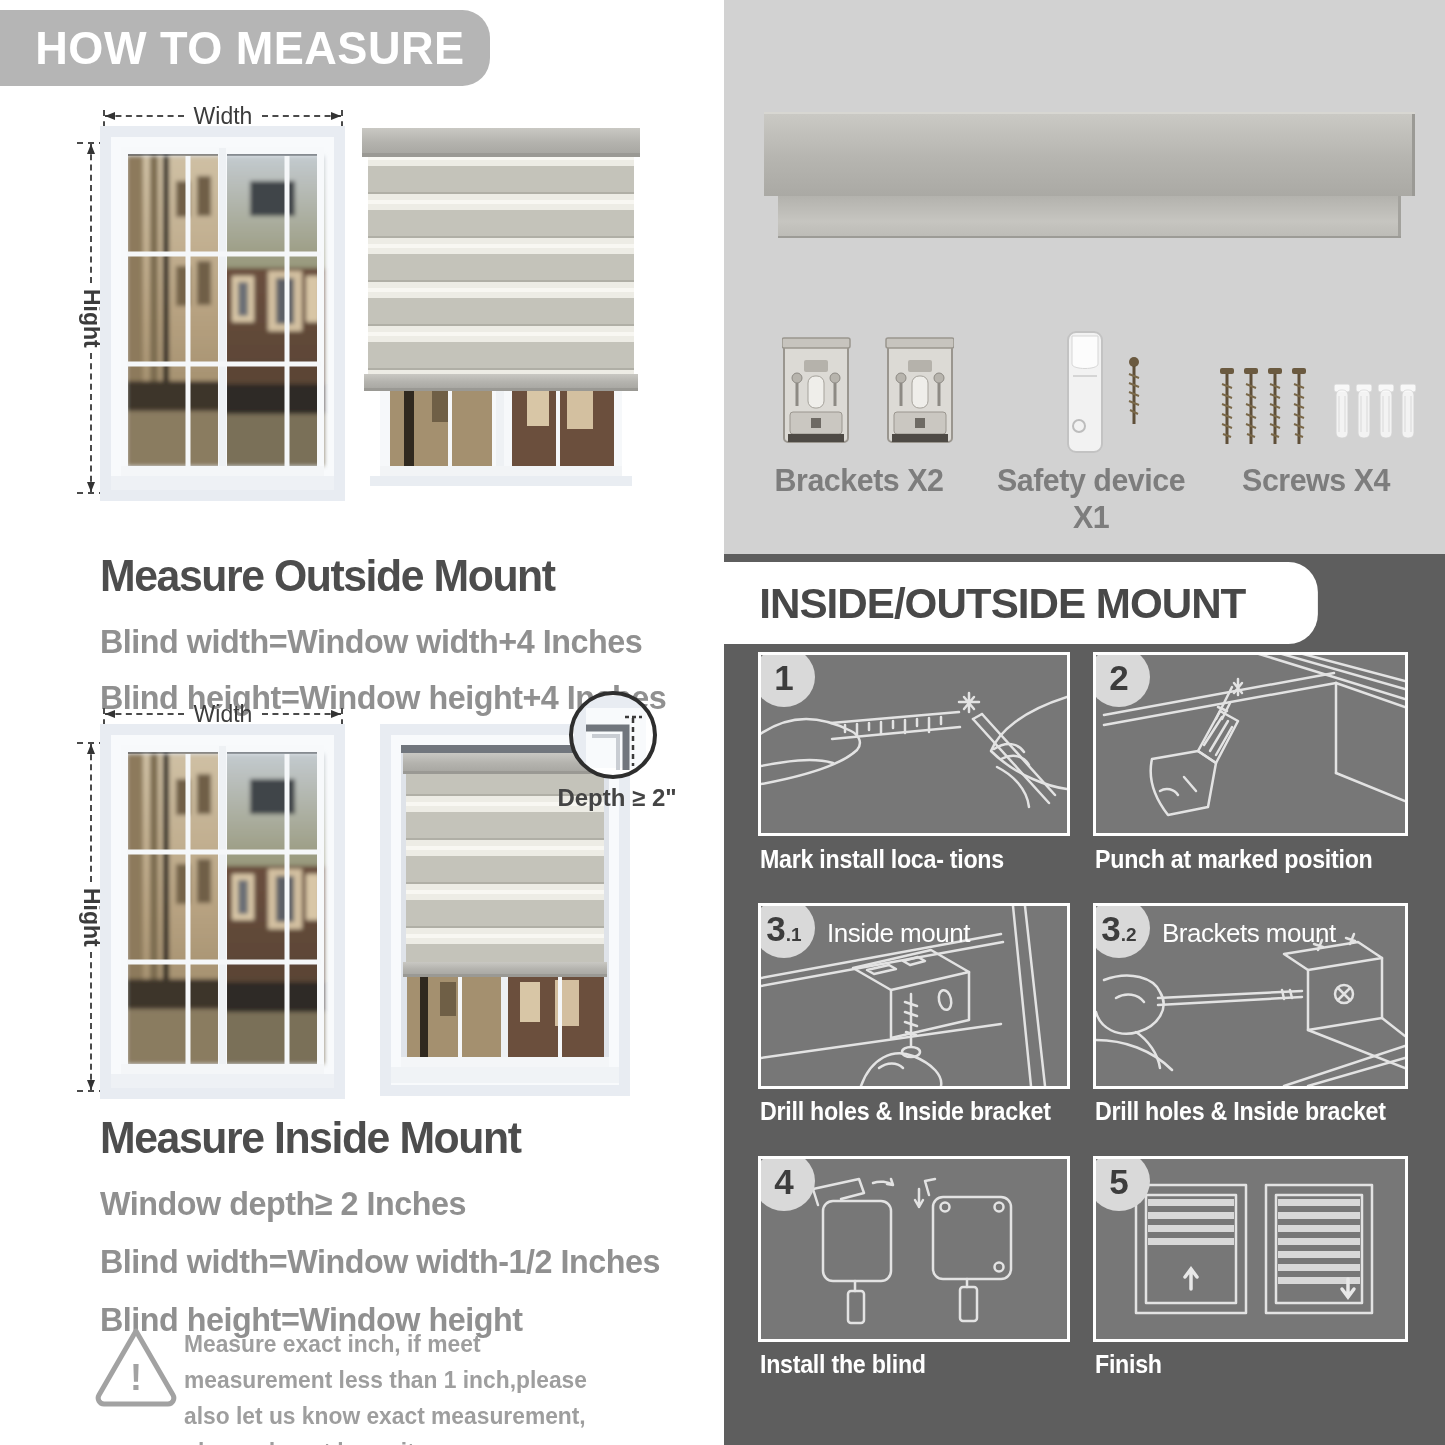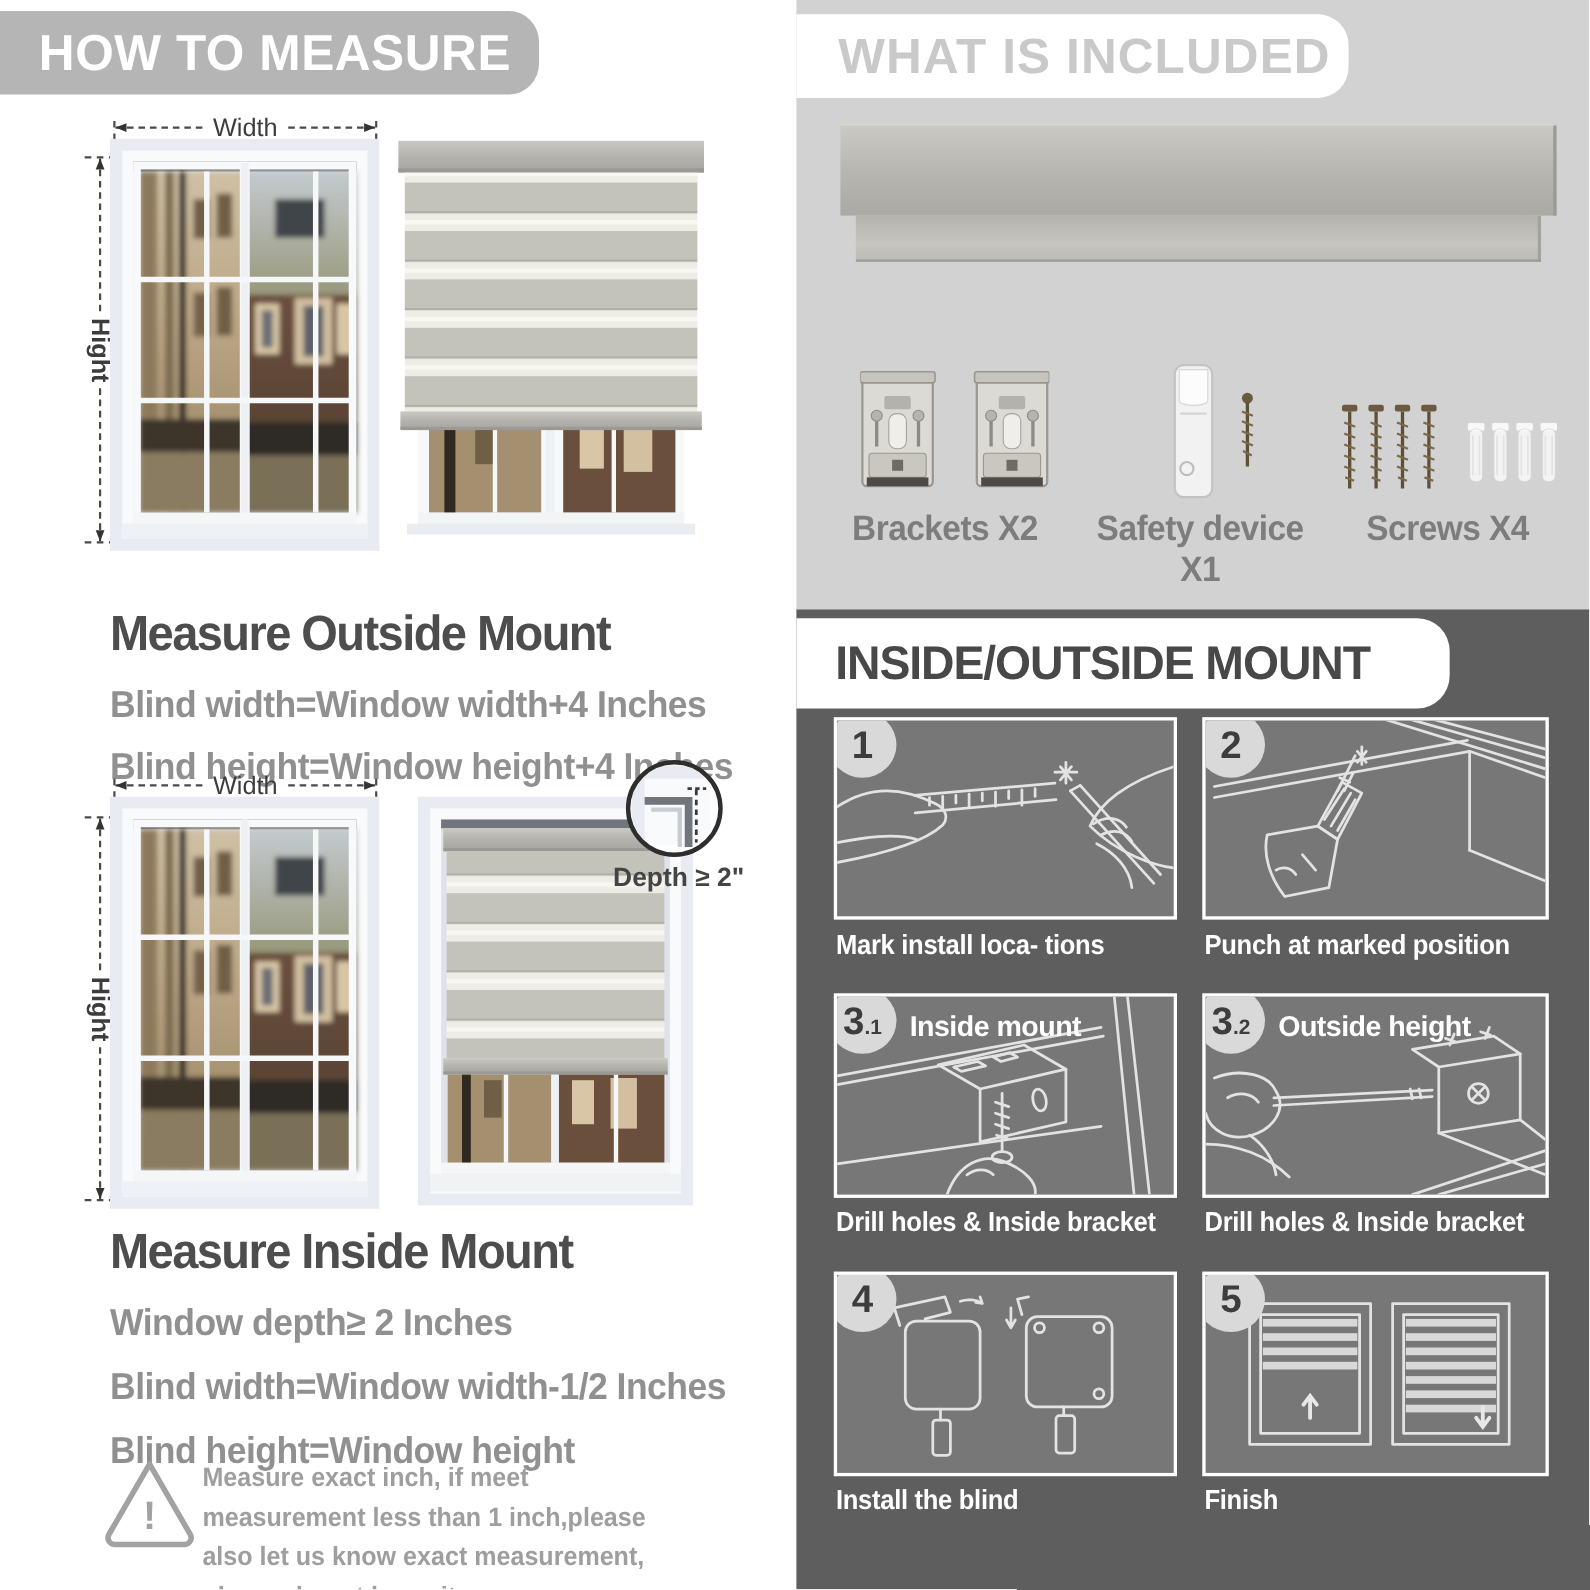--- a/index.html
+++ b/index.html
@@ -60,21 +60,21 @@
   .sec-mount{position:absolute;left:724px;top:554px;width:721px;height:891px;background:#5e5e5e;}
   .banner-mnt{position:absolute;left:0;top:8px;width:606px;height:82px;background:#ffffff;
               border-radius:0 30px 30px 0;color:#484848;font-size:43px;font-weight:bold;
               line-height:82px;padding-left:36px;letter-spacing:-1px;box-sizing:border-box;
               transform:scaleX(.98);transform-origin:left;}
   .panel{position:absolute;background:#777777;border:3px solid #ffffff;overflow:hidden;box-sizing:border-box;}
   .badge{position:absolute;top:-8px;left:-8px;width:62px;height:60px;border-radius:50%;background:#d9d9d9;
          color:#3d3d3d;display:flex;align-items:center;justify-content:center;
          font-weight:bold;font-size:35px;padding-top:2px;box-sizing:border-box;}
   .badge .sub{font-size:19px;margin-top:12px;}
-  .ptitle{position:absolute;top:12px;left:66px;color:#ffffff;font-weight:bold;font-size:26px;
+  .ptitle{position:absolute;top:12px;left:66px;color:#ffffff;font-weight:normal;font-size:26px;
           letter-spacing:-.5px;white-space:nowrap;}
   .pcap{position:absolute;color:#ffffff;font-weight:bold;font-size:25px;white-space:nowrap;
         letter-spacing:-.3px;transform:scaleX(.93);transform-origin:left;}
   .psvg{position:absolute;left:0;top:0;}
 </style>
 </head>
 <body>
 
 <svg width="0" height="0" style="position:absolute" aria-hidden="true">
 <defs>
@@ -285,21 +285,20 @@
   <div class="f-line" style="top:1242px;">Blind width=Window width-1/2 Inches</div>
   <div class="f-line" style="top:1300px;">Blind height=Window height</div>
 
   <svg class="abs" style="left:92px;top:1322px;" width="88" height="88" viewBox="0 0 88 88">
     <path d="M44,9 L81,73 a6,6 0 0 1 -5,9 L12,82 a6,6 0 0 1 -5,-9 Z" fill="none" stroke="#a2a2a2" stroke-width="5" stroke-linejoin="round"></path>
     <text x="44" y="68" font-size="36" font-weight="bold" fill="#a2a2a2" text-anchor="middle" font-family="Liberation Sans, sans-serif">!</text>
   </svg>
   <div class="warn-text">Measure exact inch, if meet measurement less than 1 inch,please also let us know exact measurement, please do not leave it</div>
 
   <div class="sec-included">
-    <div class="banner-inc">WHAT IS INCLUDED</div>
     <div class="blind-title">Stylish zebra blind X1</div>
     <div class="rail-main"></div>
     <div class="rail-lip"></div>
 
     <svg class="abs" style="left:58px;top:334px;" width="172" height="122" viewBox="0 0 172 122">
       <g id="bk">
         <rect x="2" y="10" width="64" height="98" rx="4" fill="#dcdad5" stroke="#9a968f" stroke-width="2"></rect>
         <rect x="0" y="4" width="68" height="10" rx="2" fill="#c7c4be" stroke="#9a968f" stroke-width="1.5"></rect>
         <rect x="22" y="26" width="24" height="12" rx="2" fill="#b5b2ab"></rect>
         <rect x="26" y="42" width="16" height="32" rx="7" fill="#efeeea" stroke="#a5a29b"></rect>
@@ -471,21 +470,21 @@
           <path d="M8,74 C34,64 58,72 64,86 C74,102 62,120 42,126 C22,132 4,122 0,106"></path>
           <path d="M20,92 C30,86 42,88 48,96"></path>
           <path d="M0,134 C28,134 56,144 76,164"></path>
           <path d="M40,126 C52,134 62,148 64,162"></path>
         </g>
       </svg>
       <div class="badge">
         <span>3</span>
           <span class="sub">.2</span>
       </div>
-      <div class="ptitle">Outside height</div>
+      <div class="ptitle">Brackets mount</div>
     </div>
     <div class="pcap" style="left:371px;top:543px;">Drill holes &amp; Inside bracket</div>
 
     <div class="panel" style="left:34px;top:602px;width:312px;height:186px;">
       <svg class="psvg" width="306" height="180" viewBox="0 0 306 180">
         <g stroke="#e3e3e3" stroke-width="2.5" fill="none" stroke-linecap="round" stroke-linejoin="round">
           <path d="M52,30 L98,20 L103,34 L80,40"></path>
             <path d="M52,30 L57,46"></path>
           <path d="M112,24 a16,10 0 0 1 20,2 m0,0 l-6,-1 m6,1 l-2,-6"></path>
           <rect x="62" y="42" width="68" height="80" rx="10"></rect>

